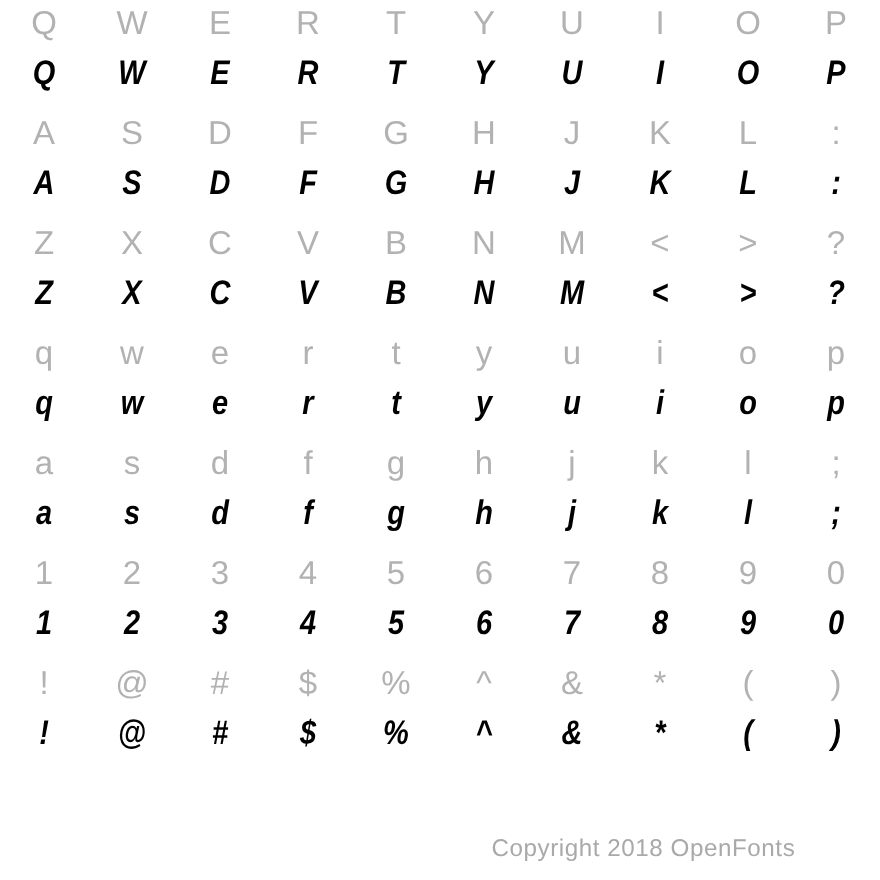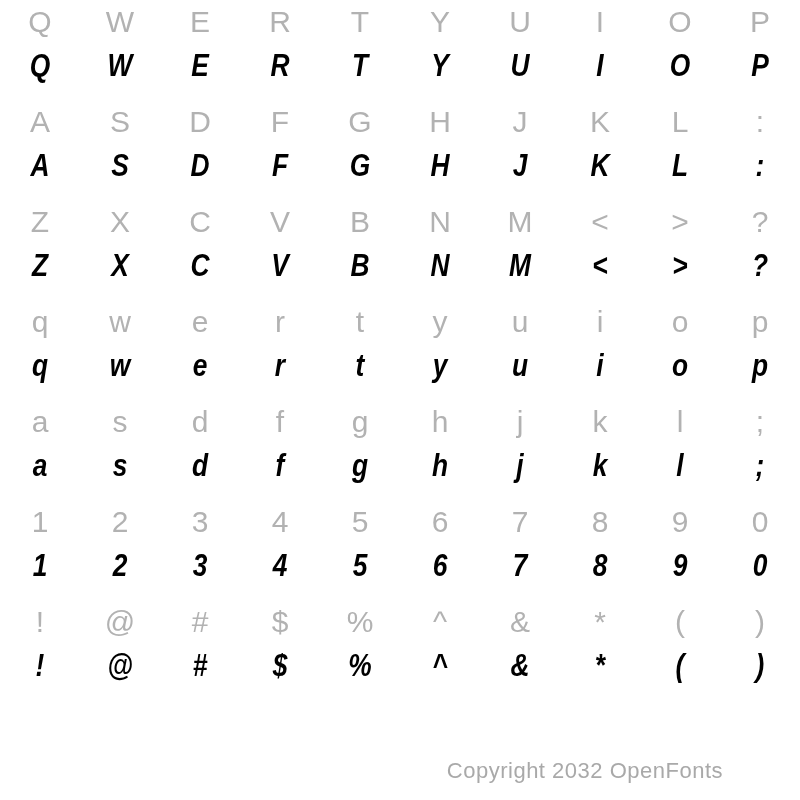--- a/index.html
+++ b/index.html
@@ -245,14 +245,14 @@
           <span>$</span>
           <span>%</span>
           <span>^</span>
           <span>&amp;</span>
           <span>*</span>
           <span>(</span>
           <span>)</span>
         </div>
       </div>
     </div>
-  <div class="footer">Copyright 2032 OpenFonts</div>
+  <div class="footer">Copyright 2018 OpenFonts</div>
 </div>
 
 </body></html>

